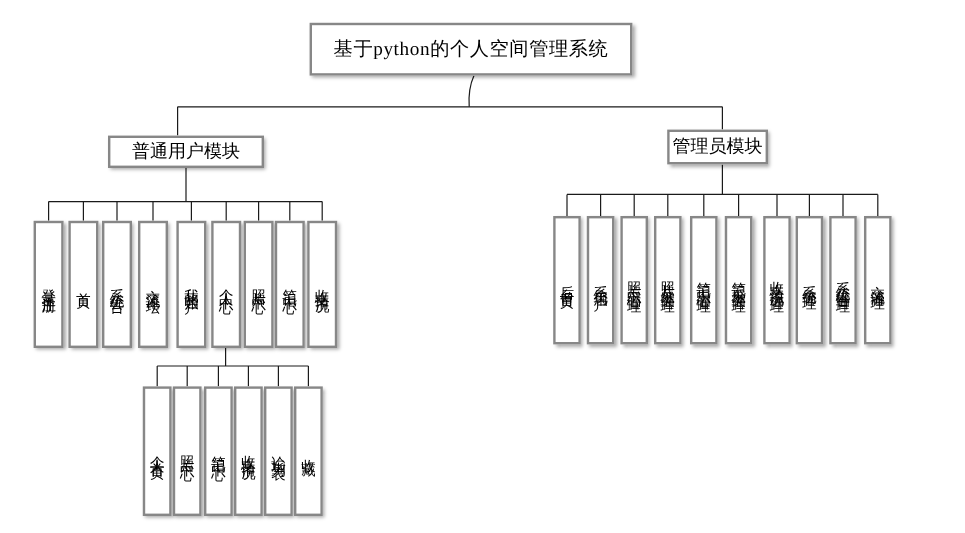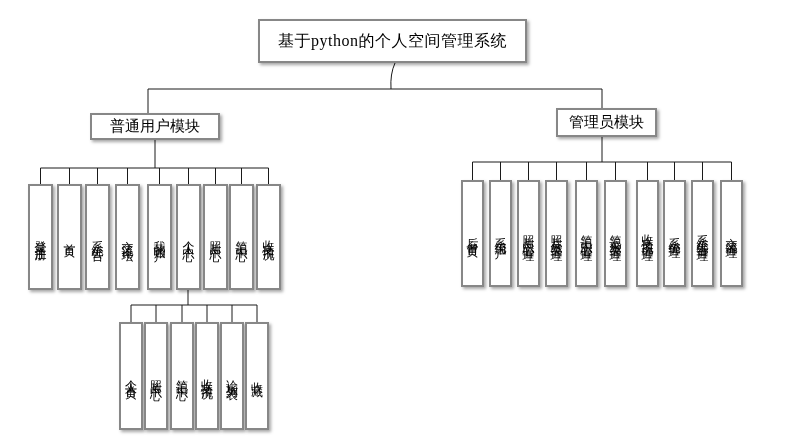--- a/index.html
+++ b/index.html
@@ -87,21 +87,21 @@
       <path d="M647.5,162 V180" fill="none" stroke="#1a1a1a" stroke-width="1"></path>
       <path d="M674.5,162 V180" fill="none" stroke="#1a1a1a" stroke-width="1"></path>
       <path d="M702.5,162 V180" fill="none" stroke="#1a1a1a" stroke-width="1"></path>
       <path d="M731.5,162 V180" fill="none" stroke="#1a1a1a" stroke-width="1"></path>
     </svg>
 
   <div class="box hbox" id="left-header" style="left:90px; top:113px; width:130px; height:27px;">普通用户模块</div>
 
   <div class="box root-box" id="root-box" style="left:258px; top:19px; width:269px; height:44px;">基于python的个人空间管理系统</div>
 
-  <div class="box hbox" id="right-header" style="left:556px; top:108px; width:101px; height:29px;">管理员模块</div>
+  <div class="box hbox" id="right-header" style="left:556px; top:108px; width:84px; height:29px;">管理员模块</div>
 
   <div id="generated-nodes">
       <div class="box vbox" style="left: 28px; top: 184px; width: 25px; height: 106px;">登录注册</div>
       <div class="box vbox" style="left: 57px; top: 184px; width: 25px; height: 106px;">首页</div>
       <div class="box vbox" style="left: 85px; top: 184px; width: 25px; height: 106px;">系统公告</div>
       <div class="box vbox" style="left: 115px; top: 184px; width: 25px; height: 106px;">交流论坛</div>
       <div class="box vbox" style="left: 147px; top: 184px; width: 25px; height: 106px;">我的账户</div>
       <div class="box vbox" style="left: 176px; top: 184px; width: 25px; height: 106px;">个人中心</div>
       <div class="box vbox" style="left: 203px; top: 184px; width: 25px; height: 106px;">照片中心</div>
       <div class="box vbox" style="left: 229px; top: 184px; width: 25px; height: 106px;">笔记中心</div>

